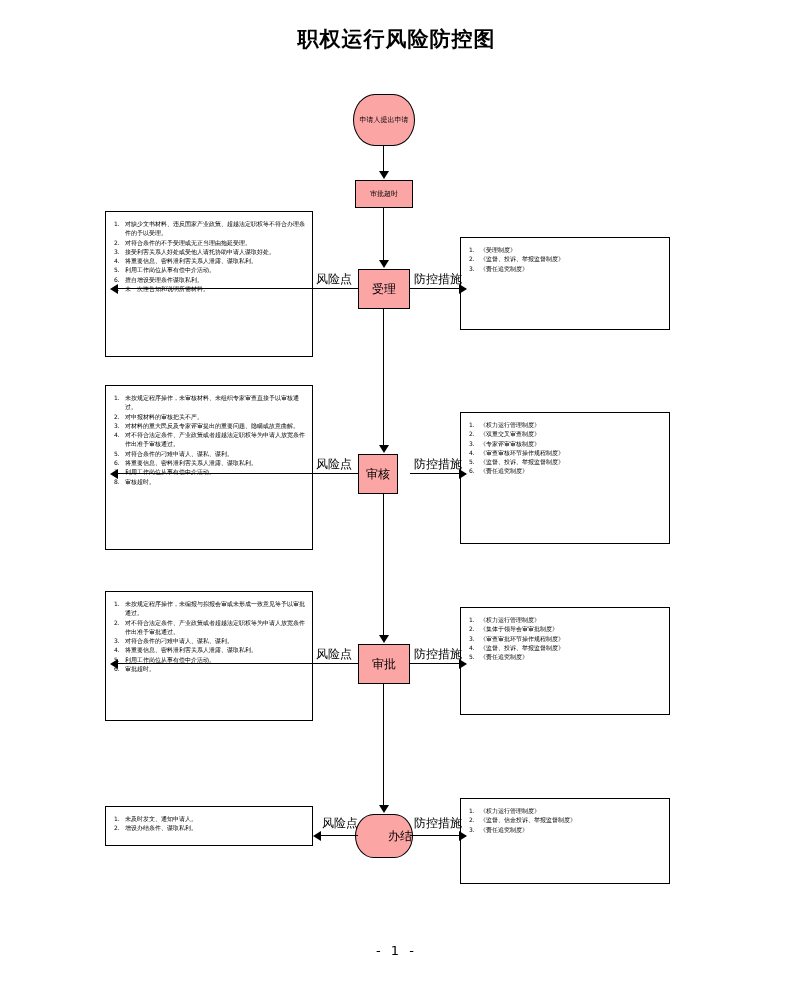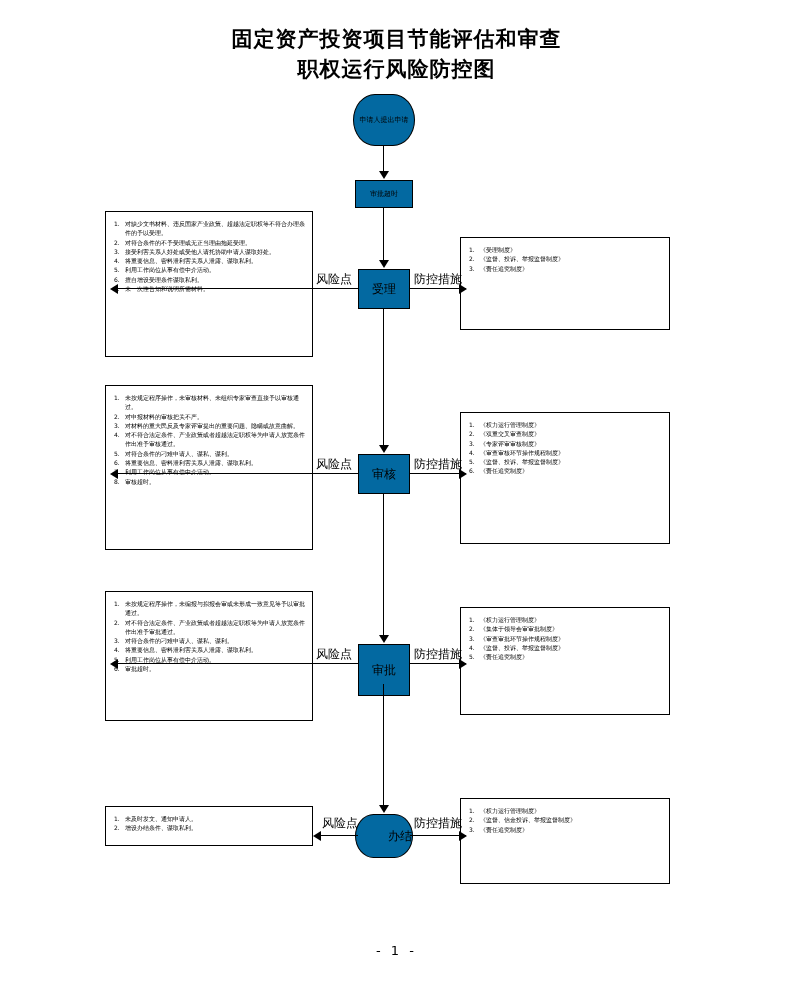--- a/index.html
+++ b/index.html
@@ -27,21 +27,21 @@
     font-weight: bold;
     line-height: 30px;
     letter-spacing: 1px;
   }
   #doc-title .tline { display: block; }
 
   
   .node {
     position: absolute;
     border: 1.2px solid #000;
-    background: #0369a1;
+    background: #fca5a5;
     display: flex;
     align-items: center;
     justify-content: center;
     text-align: center;
     box-sizing: border-box;
   }
   .node.stadium { border-radius: 22px / 26px; }
 
   .node-label { line-height: 1.25; }
 
@@ -50,22 +50,22 @@
     left: 353px; top: 94px; width: 62px; height: 52px;
     font-size: 7px;
   }
   
   #node-materials {
     left: 355px; top: 180px; width: 58px; height: 28px;
     font-size: 7px;
   }
   
   #node-stage-1 { left: 358px; top: 269px; width: 52px; height: 40px; font-size: 12px; }
-  #node-stage-2 { left: 358px; top: 454px; width: 52px; height: 40px; font-size: 12px; }
-  #node-stage-3 { left: 358px; top: 644px; width: 52px; height: 52px; font-size: 12px; }
+  #node-stage-2 { left: 358px; top: 454px; width: 40px; height: 40px; font-size: 12px; }
+  #node-stage-3 { left: 358px; top: 644px; width: 52px; height: 40px; font-size: 12px; }
   #node-stage-4 { left: 355px; top: 814px; width: 58px; height: 44px; font-size: 12px; justify-content: flex-end; }
 
   
   .panel {
     position: absolute;
     border: 1.1px solid #000;
     background: #fff;
     box-sizing: border-box;
     padding: 7px 7px 6px 8px;
     font-size: 6px;
@@ -143,21 +143,20 @@
     width: 793px;
     text-align: center;
     font-size: 13px;
     letter-spacing: 3px;
   }
 </style>
 </head>
 <body>
 
 <div id="doc-title">
-  <span class="tline">固定资产投资项目节能评估和审查</span>
   <span class="tline">职权运行风险防控图</span>
 </div>
 
 <div class="node stadium" id="node-start">
   <span class="node-label">申请人提出申请</span>
 </div>
 
 <div class="node" id="node-materials">
   <span class="node-label">审批超时</span>
 </div>

